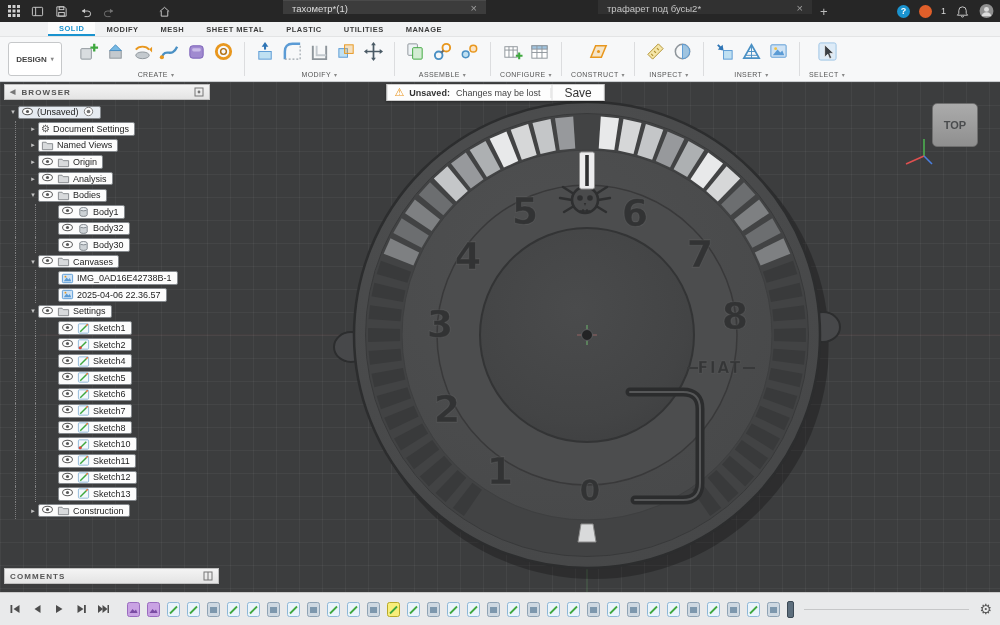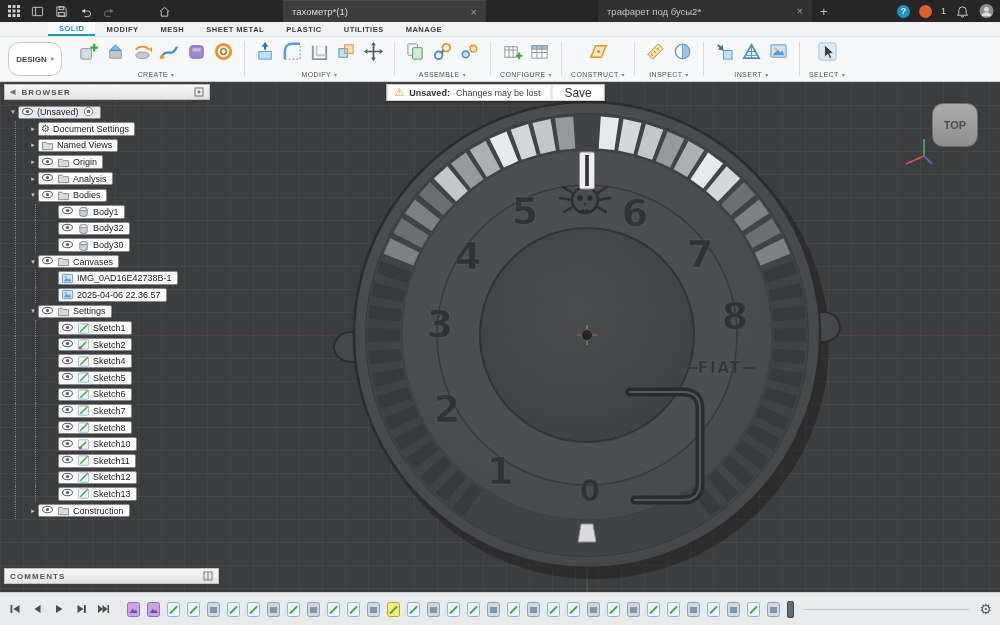--- a/index.html
+++ b/index.html
@@ -7,57 +7,57 @@
 body{font-family:"Liberation Sans",sans-serif}
 #app{position:relative;width:1000px;height:625px;background:#f4f5f6;overflow:hidden}
 
 
 .titlebar{position:absolute;top:0;left:0;right:0;height:22px;background:#262626;z-index:40}
 .tb-icons{position:absolute;left:6px;top:0;height:22px;display:flex;align-items:center;gap:9px}
 .tb-icon{display:flex;align-items:center;justify-content:center;width:15px;height:15px}
 .tb-icon svg{display:block}
 .tb-icon.dim{opacity:.45}
 .tb-spacer{width:22px}
-.doc-tabs .tab{position:absolute;top:0;height:22px;display:flex;align-items:center;padding:0 9px;font-size:9.5px;color:#ddd;cursor:default}
+.doc-tabs .tab{position:absolute;top:0;height:14px;display:flex;align-items:flex-end;padding:0 9px;font-size:9.5px;color:#ddd;cursor:default}
 .doc-tabs .tab.active{left:283px;width:203px;background:#3c3c3c;border-top:1px solid #4a4a4a}
 .doc-tabs .tab.t2{left:598px;width:214px;background:#313131;color:#c6c6c6}
 .tab .tab-label{white-space:nowrap;overflow:hidden;text-overflow:ellipsis;flex:1}
 .tab .close{color:#9d9d9d;font-size:11px;margin-left:8px}
 .tab-add{position:absolute;left:820px;top:0;height:22px;display:flex;align-items:center;color:#bdbdbd;font-size:13px}
 .tb-right{position:absolute;right:6px;top:0;height:22px;display:flex;align-items:center;gap:9px}
 .circ{width:13px;height:13px;border-radius:50%;display:flex;align-items:center;justify-content:center;font-size:9px;font-weight:bold;color:#fff}
 .circ.help{background:#1a93cf}
 .circ.status{background:#e05f2a}
 .badge-count{color:#d8d8d8;font-size:9px}
 
 
 .ribbon{position:absolute;top:22px;left:0;right:0;height:60px;background:#f7f8f9;border-bottom:1px solid #c9cccf;z-index:30}
 .rtabs{height:15px;background:#f1f2f3;border-bottom:1px solid #e3e4e5;display:flex;align-items:stretch;padding-left:48px}
 .rtab{font-size:7.5px;font-weight:bold;letter-spacing:.5px;color:#3c3c3c;display:flex;align-items:center;padding:0 11px;cursor:default}
 .rtab.active{color:#1a93cf;background:#fdfdfd;border-bottom:2px solid #1a93cf}
 .rtools{height:44px;display:flex;align-items:stretch}
-.design-btn{margin:5px 8px 5px 8px;width:54px;border:1px solid #c6c8ca;background:#fff;border-radius:11px;display:flex;align-items:center;justify-content:center;gap:4px;font-size:8px;font-weight:bold;color:#444}
+.design-btn{margin:5px 8px 5px 8px;width:54px;border:1px solid #c6c8ca;background:#fff;border-radius:3px;display:flex;align-items:center;justify-content:center;gap:4px;font-size:8px;font-weight:bold;color:#444}
 .caret-g{font-size:6px;color:#888;line-height:1}
 .rb-groups{display:flex;align-items:stretch;flex:1}
 .rb-group{display:flex;flex-direction:column;align-items:center;justify-content:space-between;padding:3px 7px 2px 7px}
 .rb-icons{display:flex;align-items:center;gap:4px}
 .rb-iconbtn{width:23px;height:23px;display:flex;align-items:center;justify-content:center;border-radius:2px}
 .rb-label{font-size:7px;color:#555;letter-spacing:.4px;display:flex;align-items:center;gap:3px;padding-bottom:1px}
 .rb-sep{width:1px;background:#dcdddf;margin:5px 2px}
 
 
 .viewport{position:absolute;top:82px;left:0;width:1000px;height:510px;background-color:#3c3d3e;
  background-image:linear-gradient(rgba(255,255,255,0.045) 1px,transparent 1px),linear-gradient(90deg,rgba(255,255,255,0.045) 1px,transparent 1px);
  background-size:23px 23px;z-index:1}
 .vp-svg{position:absolute;inset:0}
 .dialnum{fill:#323334;stroke:rgba(255,255,255,0.07);font-weight:bold;font-family:"DejaVu Sans",sans-serif}
 .brand{font-weight:bold;font-size:15px;font-family:"DejaVu Sans",sans-serif;fill:#343536;letter-spacing:2px;stroke:rgba(255,255,255,0.05)}
 
 
-.viewcube{position:absolute;left:932px;top:21px;width:46px;height:44px;border:1px solid #6f6f6f;border-radius:11px;
+.viewcube{position:absolute;left:932px;top:21px;width:46px;height:44px;border:1px solid #6f6f6f;border-radius:5px;
  background:linear-gradient(#ababab,#8f8f8f);display:flex;align-items:center;justify-content:center;
  font-size:11px;font-weight:bold;color:#4a4c4e;z-index:5}
 .triad{position:absolute;left:896px;top:52px;z-index:4}
 
 
 .warnbar{position:absolute;left:50%;transform:translateX(-52%);top:2px;height:17px;background:#fdfdfd;border:1px solid #cfcfcf;
  box-shadow:0 1px 2px rgba(0,0,0,.35);display:flex;align-items:center;font-size:9px;color:#333;z-index:10}
 .warn-tri{color:#e8931c;font-size:11px;padding:0 5px 0 7px}
 .warn-label{font-weight:bold;padding-right:6px}
 .warn-msg{color:#444;padding-right:10px;border-right:1px solid #ddd}

